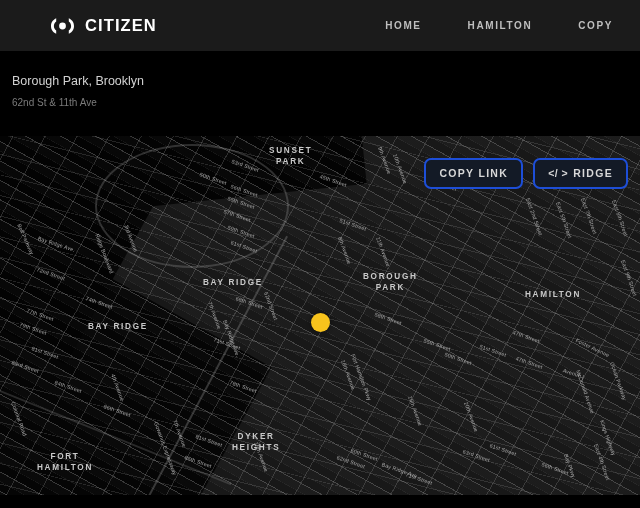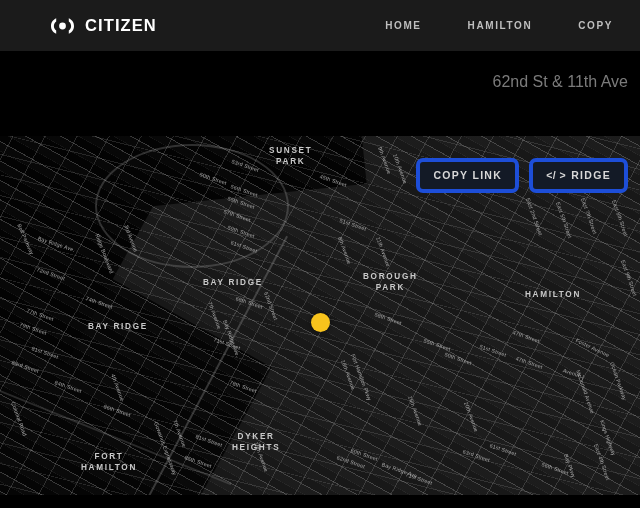--- a/index.html
+++ b/index.html
@@ -78,24 +78,23 @@
     line-height: 1.1;
   }
   #incident-location {
     color: #d2d2d2;
     font-size: 12.5px;
     margin: 10px 0 0 1px;
     line-height: 1.1;
   }
   #incident-cross-street {
     color: #7b7b7b;
-    font-size: 16px;
+    font-size: 10px;
     margin: 8px 12px 0 1px;
     line-height: 1.1;
-    text-align: right;
   }
 
   
   #map-wrap {
     position: relative;
     width: 640px;
     height: 359px;
     overflow: hidden;
     background: #000000;
   }
@@ -250,21 +249,21 @@
   #map-actions {
     position: absolute;
     right: 12px;
     top: 22px;
     display: flex;
     gap: 10px;
     z-index: 30;
   }
   .map-btn {
     background: #131a26;
-    border: 4px solid #1d4ed8;
+    border: 2px solid #1d4ed8;
     border-radius: 7px;
     color: #d8d8d8;
     font-size: 10.5px;
     font-weight: bold;
     letter-spacing: 1.3px;
     padding: 8px 13px 8px 13px;
     cursor: pointer;
     display: flex;
     align-items: center;
     gap: 5px;
@@ -300,20 +299,21 @@
   </div>
 
   <nav id="nav">
     <a class="nav-link">HOME</a>
     <a class="nav-link">HAMILTON</a>
     <a class="nav-link">COPY</a>
   </nav>
 </div>
 
 <div id="title-block">
+  <div id="incident-location">Borough Park, Brooklyn</div>
   <div id="incident-cross-street">62nd St &amp; 11th Ave</div>
 </div>
 
 <div id="map-wrap">
   <div id="map">
 
     <div id="land"></div>
     <div id="bay"></div>
     <div id="bay2"></div>
     <div id="upperwater"></div>
@@ -399,21 +399,21 @@
         <div class="slabel" style="left: 566px; top: 315px; transform: rotate(71deg);">Bay Pkwy</div>
       </div>
 
     <div id="hood-labels">
         <div class="hood" style="left: 269px; top: 9px;">SUNSET<br>PARK</div>
         <div class="hood" style="left: 203px; top: 141px;">BAY RIDGE</div>
         <div class="hood" style="left: 88px; top: 185px;">BAY RIDGE</div>
         <div class="hood" style="left: 363px; top: 135px;">BOROUGH<br>PARK</div>
         <div class="hood" style="left: 525px; top: 153px;">HAMILTON</div>
         <div class="hood" style="left: 232px; top: 295px;">DYKER<br>HEIGHTS</div>
-        <div class="hood" style="left: 37px; top: 315px; margin-left: 44px;">FORT<br>HAMILTON</div>
+        <div class="hood" style="left: 37px; top: 315px;">FORT<br>HAMILTON</div>
       </div>
 
     <div id="marker" style="background: rgb(248, 195, 28);"></div>
 
     <div id="map-actions">
       <button class="map-btn">
         <span>COPY LINK</span>
       </button>
       <button class="map-btn">
         <span class="embed-icon">&lt;/ &gt;</span>

